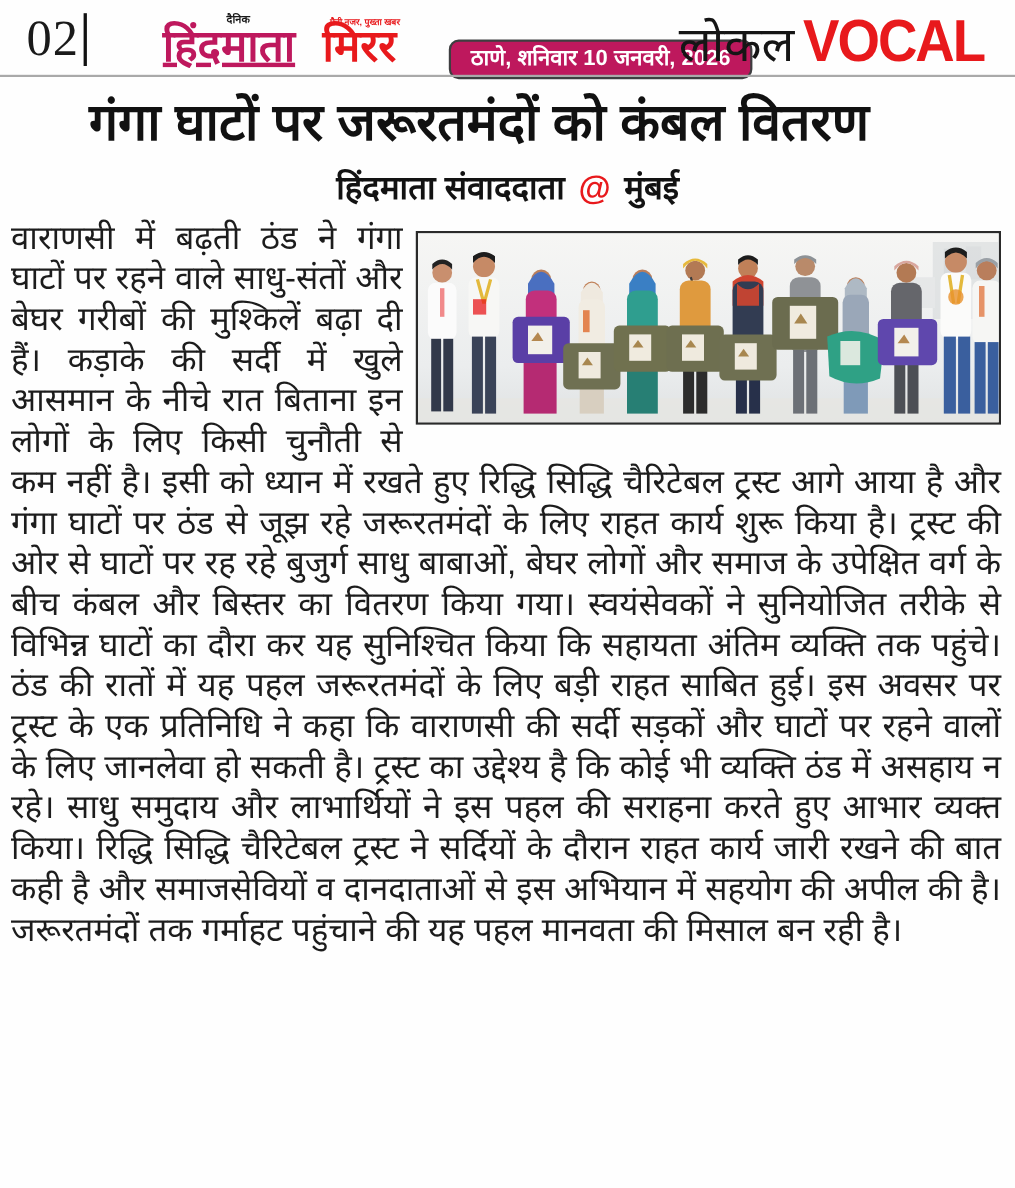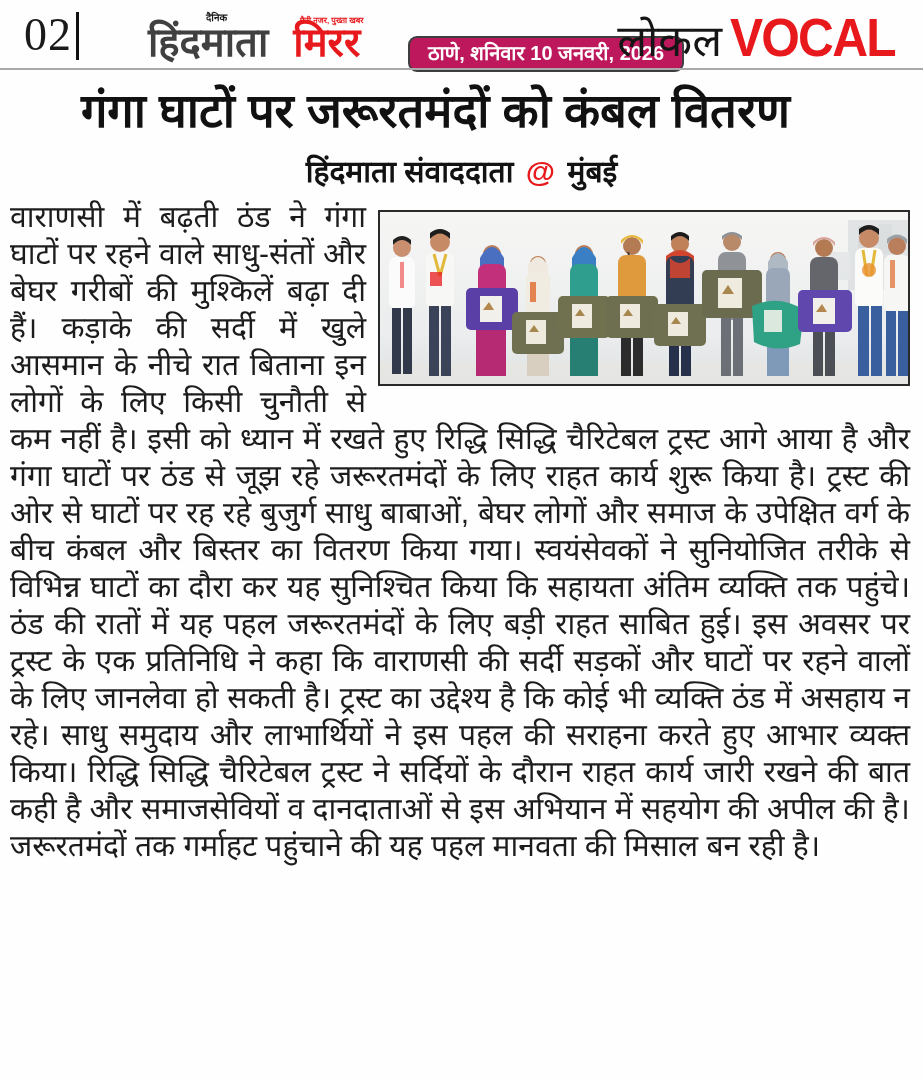--- a/index.html
+++ b/index.html
@@ -22,21 +22,21 @@
     font-size:46px;color:#1a1a1a;letter-spacing:1px;line-height:1;
     display:flex;align-items:flex-start;
   }
   .page-num-bar{display:inline-block;width:3px;height:48px;background:#111;margin-left:4px;}
 
   .masthead{position:absolute;left:148px;top:8px;width:250px;height:58px;}
   .masthead-main{
     position:absolute;left:0;top:14px;white-space:nowrap;
     font-size:40px;font-weight:bold;line-height:1;letter-spacing:0;
   }
-  .masthead-black{color:#404040;}
+  .masthead-black{color:#be185d;text-decoration:underline;}
   .masthead-red{color:#e8191c;margin-left:25px;}
   .masthead-tag-top{
     position:absolute;left:58px;top:2px;font-size:10px;font-weight:bold;color:#1a1a1a;
   }
   .masthead-tag-red{
     position:absolute;left:152px;top:6px;font-size:8px;font-weight:bold;color:#e8191c;white-space:nowrap;
   }
 
   .date-pill{
     position:absolute;left:408px;top:36px;

